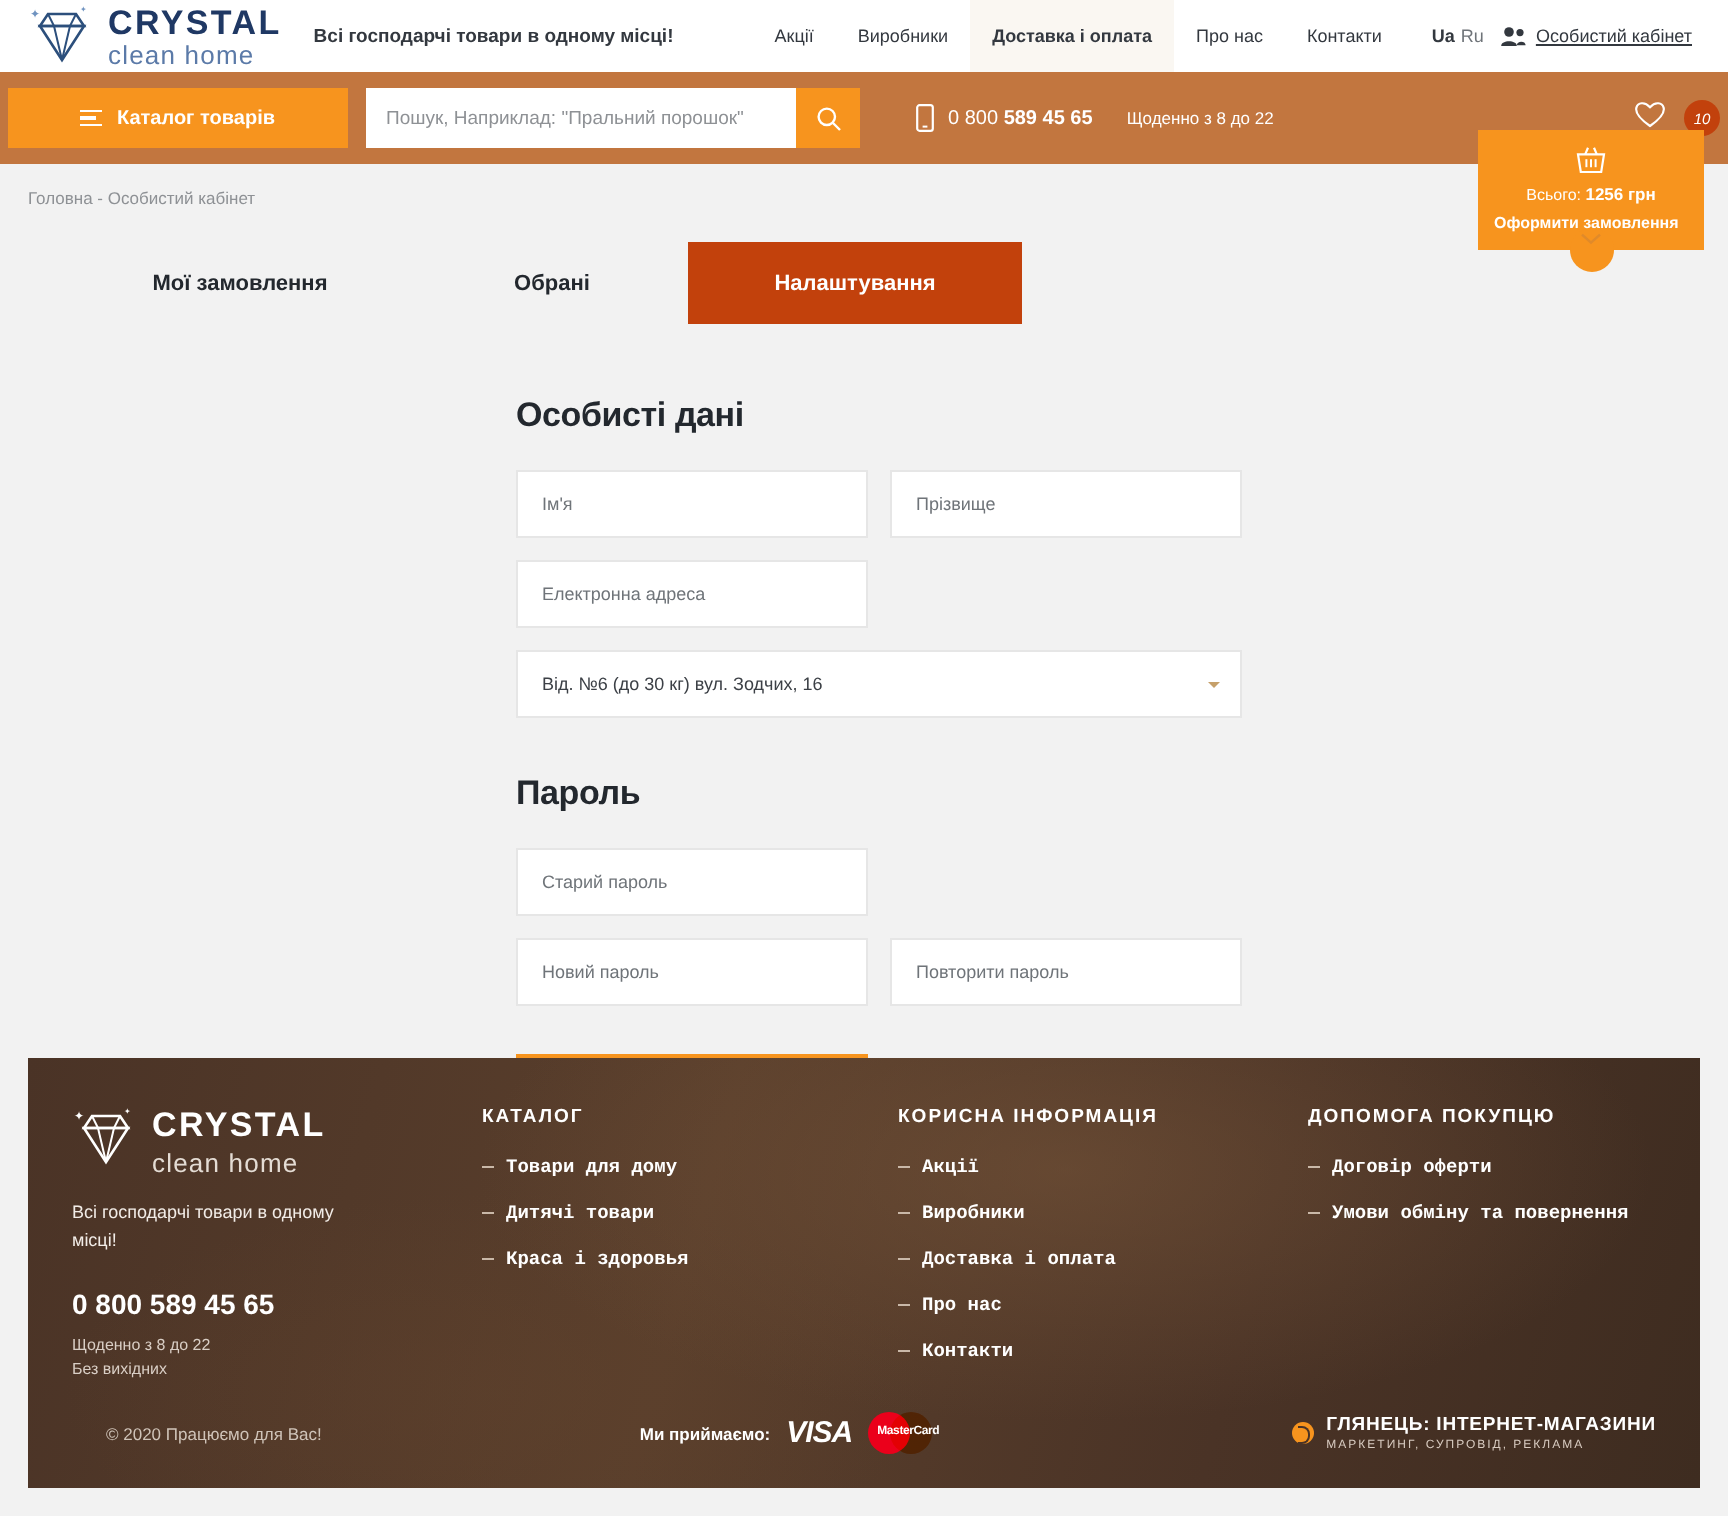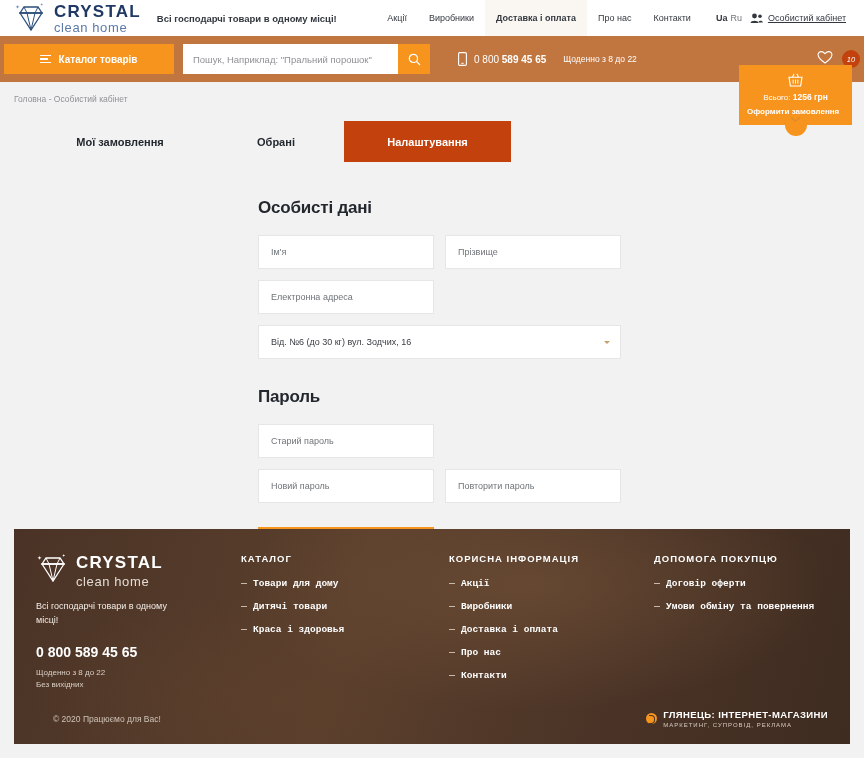--- a/index.html
+++ b/index.html
@@ -454,20 +454,29 @@
       </a>
     <a class="f-link">
         <span class="dash"></span>
         <span>Умови обміну та повернення</span>
       </a>
   </div>
 
   <div class="footer-bottom">
     <div class="copyright">© 2020 Працюємо для Вас!</div>
 
+    <div class="pay">
+      <span class="pay-label">Ми приймаємо:</span>
+      <span class="visa">VISA</span>
+      <span class="mc">
+        <span class="c1"></span>
+          <span class="c2"></span>
+        <span class="lbl">MasterCard</span>
+      </span>
+    </div>
 
     <div class="dev">
       <span class="dev-mark"></span>
       <span>
         <div class="dev-t1">ГЛЯНЕЦЬ: ІНТЕРНЕТ-МАГАЗИНИ</div>
         <div class="dev-t2">МАРКЕТИНГ, СУПРОВІД, РЕКЛАМА</div>
       </span>
     </div>
   </div>
 </div>

